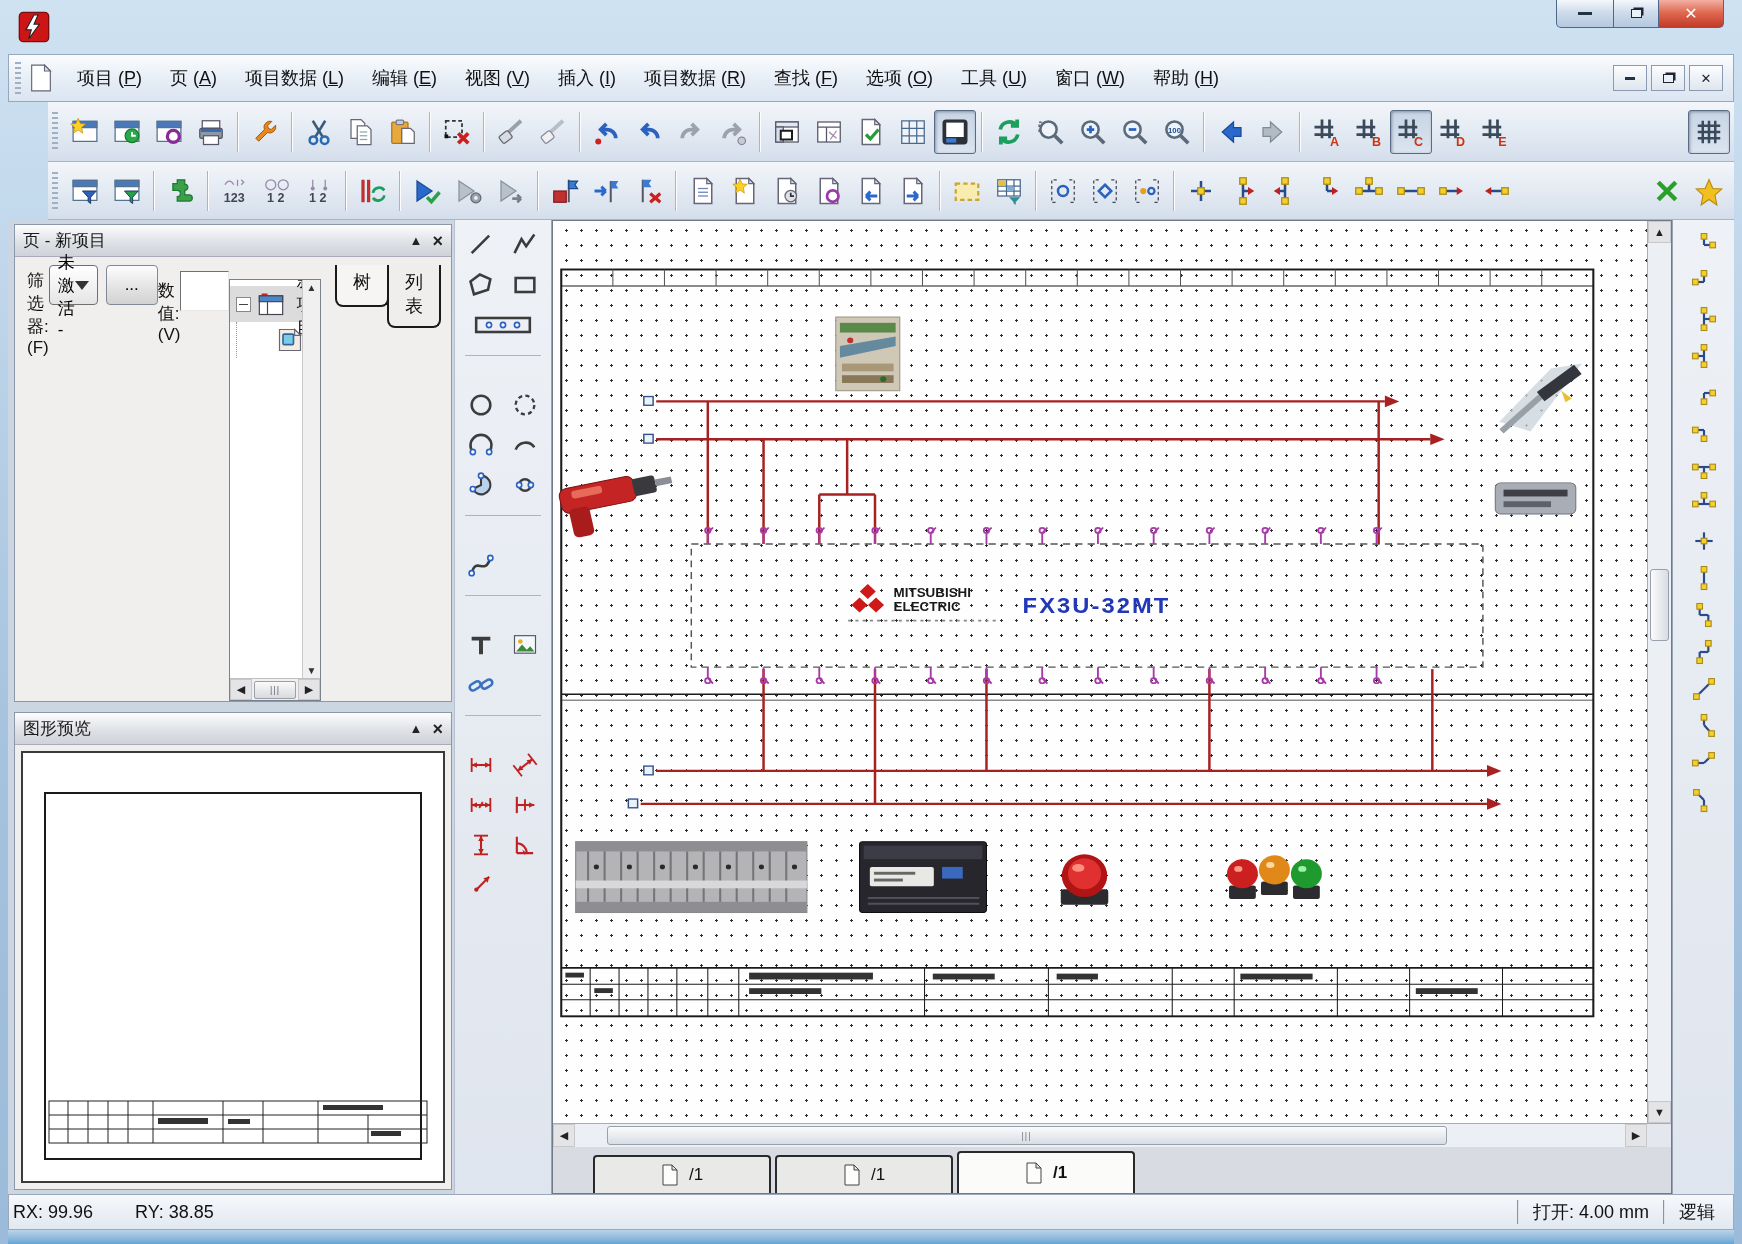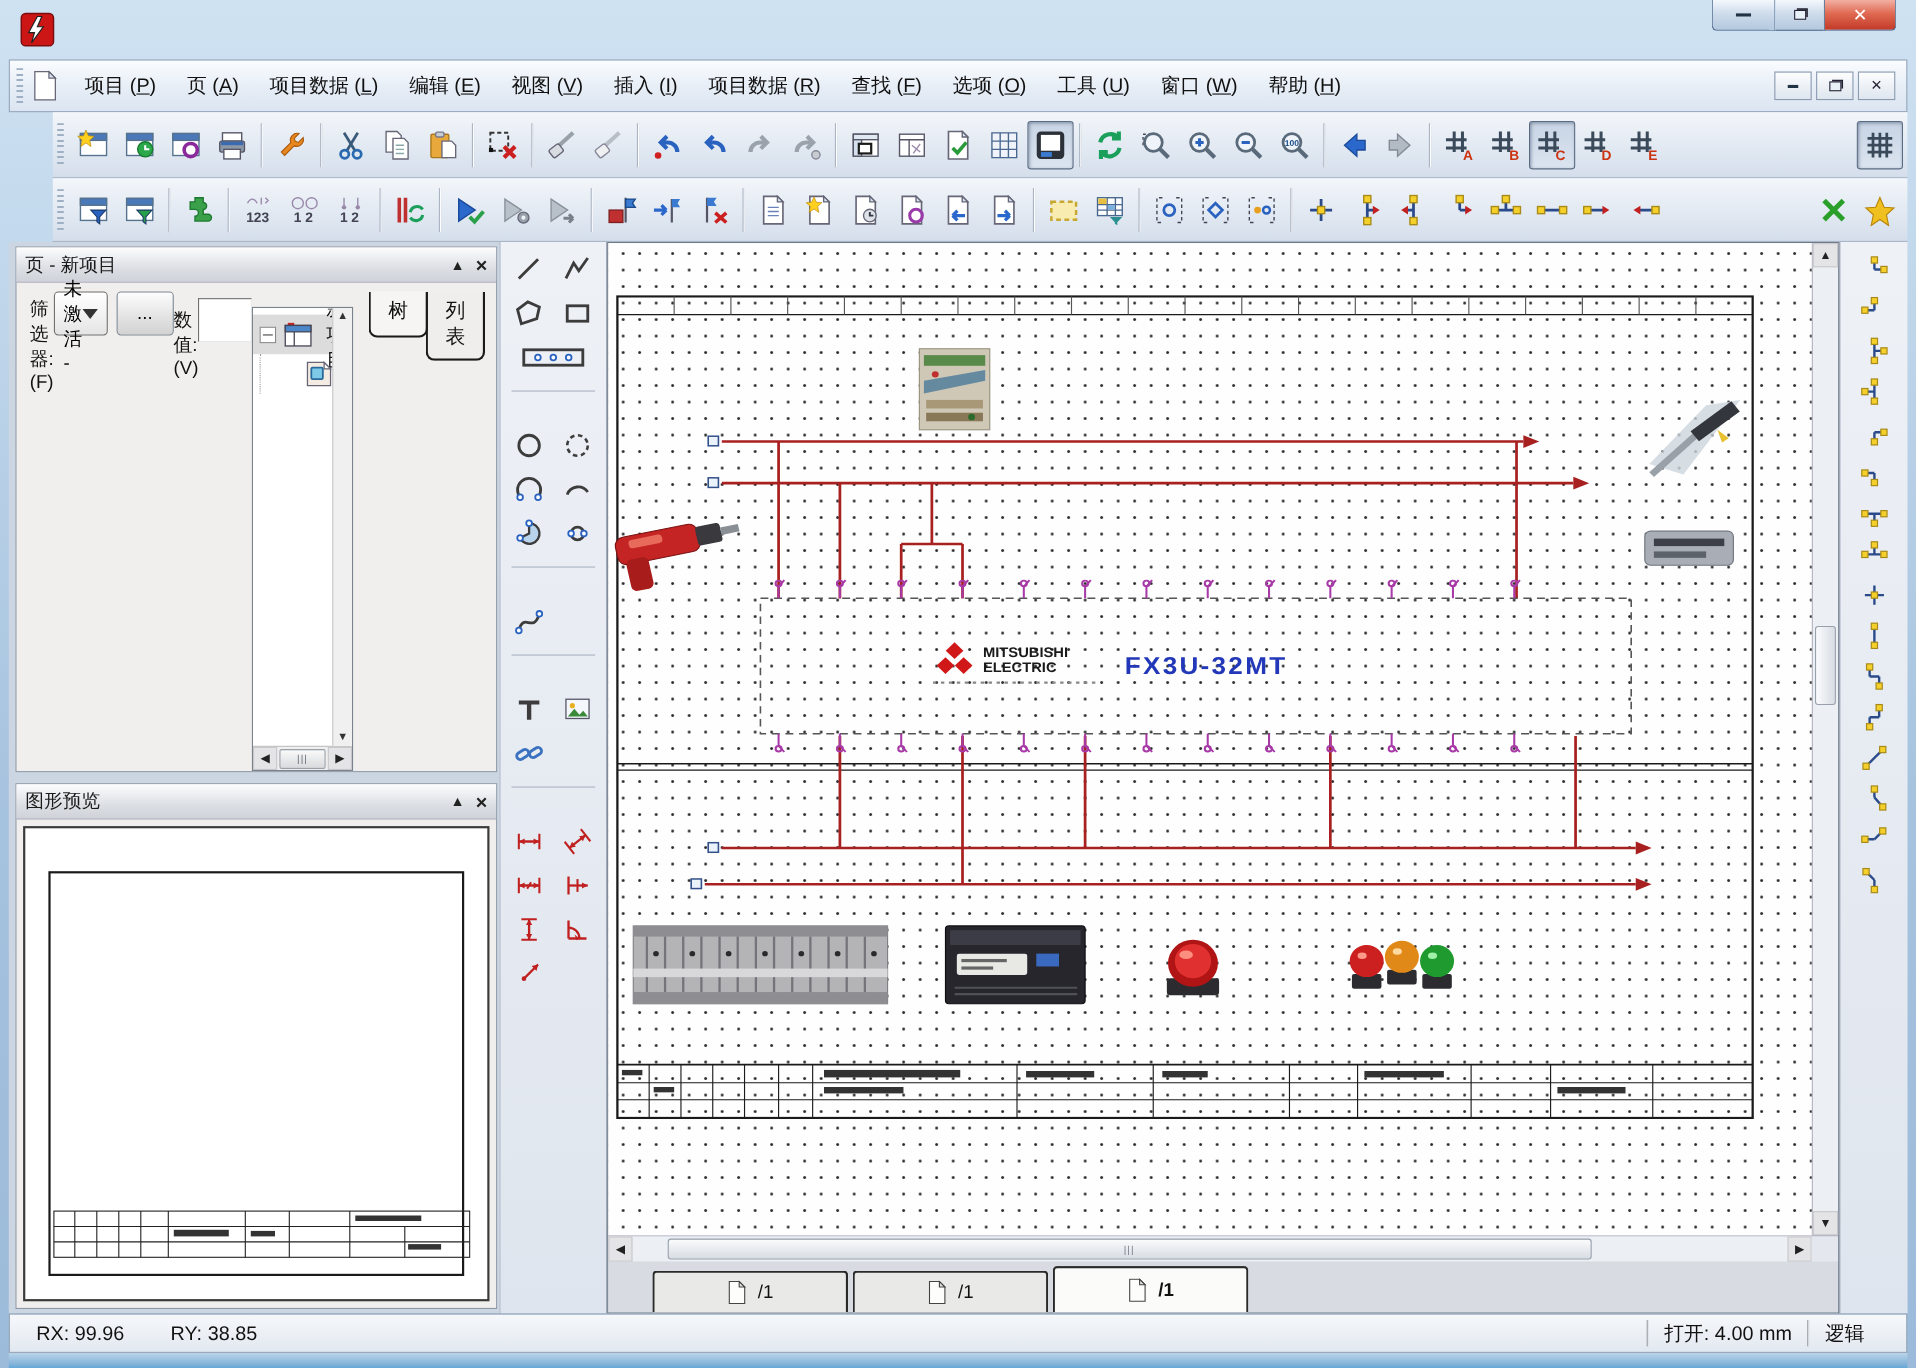--- a/index.html
+++ b/index.html
@@ -111,21 +111,21 @@
           display:flex; align-items:center; justify-content:center; gap:10px; font-size:17px; color:#111; margin-top:6px; }
   .ptab.active { background:#fbfbfa; margin-top:2px; z-index:2; font-weight:bold; }
   .ptab svg { width:18px; height:22px; }
   
   .rightbar { width:62px; background:linear-gradient(#eef1f6,#dfe5ee); border-left:1px solid #98a4b4;
               display:flex; flex-direction:column; align-items:center; padding-top:8px; gap:3px; }
   .rbtn { width:44px; height:34px; display:flex; align-items:center; justify-content:center; border:1px solid transparent; border-radius:3px; }
   .rbtn svg { width:26px; height:26px; }
   
   .statusbar { height:36px; background:linear-gradient(#f6f8fb,#e2e8f0); border:1px solid #9aa8ba;
-               display:flex; align-items:center; font-size:18px; color:#111; padding:0 24px; }
+               display:flex; align-items:center; font-size:18px; color:#111; padding:0 4px; }
   .sb-cell { padding:0 14px; border-left:2px groove #dfe4ea; height:70%; display:flex; align-items:center; white-space:nowrap; }
   .bottomedge { height:14px; background:linear-gradient(#bad4ea,#86b4da 70%,#5fa6d8); }
   .watermark { position:absolute; right:22px; bottom:44px; display:flex; align-items:center; gap:14px; z-index:50; pointer-events:none; }
   .wm-text { font-size:44px; font-weight:bold; color:#fff; letter-spacing:10px;
              text-shadow:0 0 2px #888, 1px 2px 3px #777, -1px -1px 2px #999; }
 </style>
 </head>
 <body>
 
 <div class="win">

